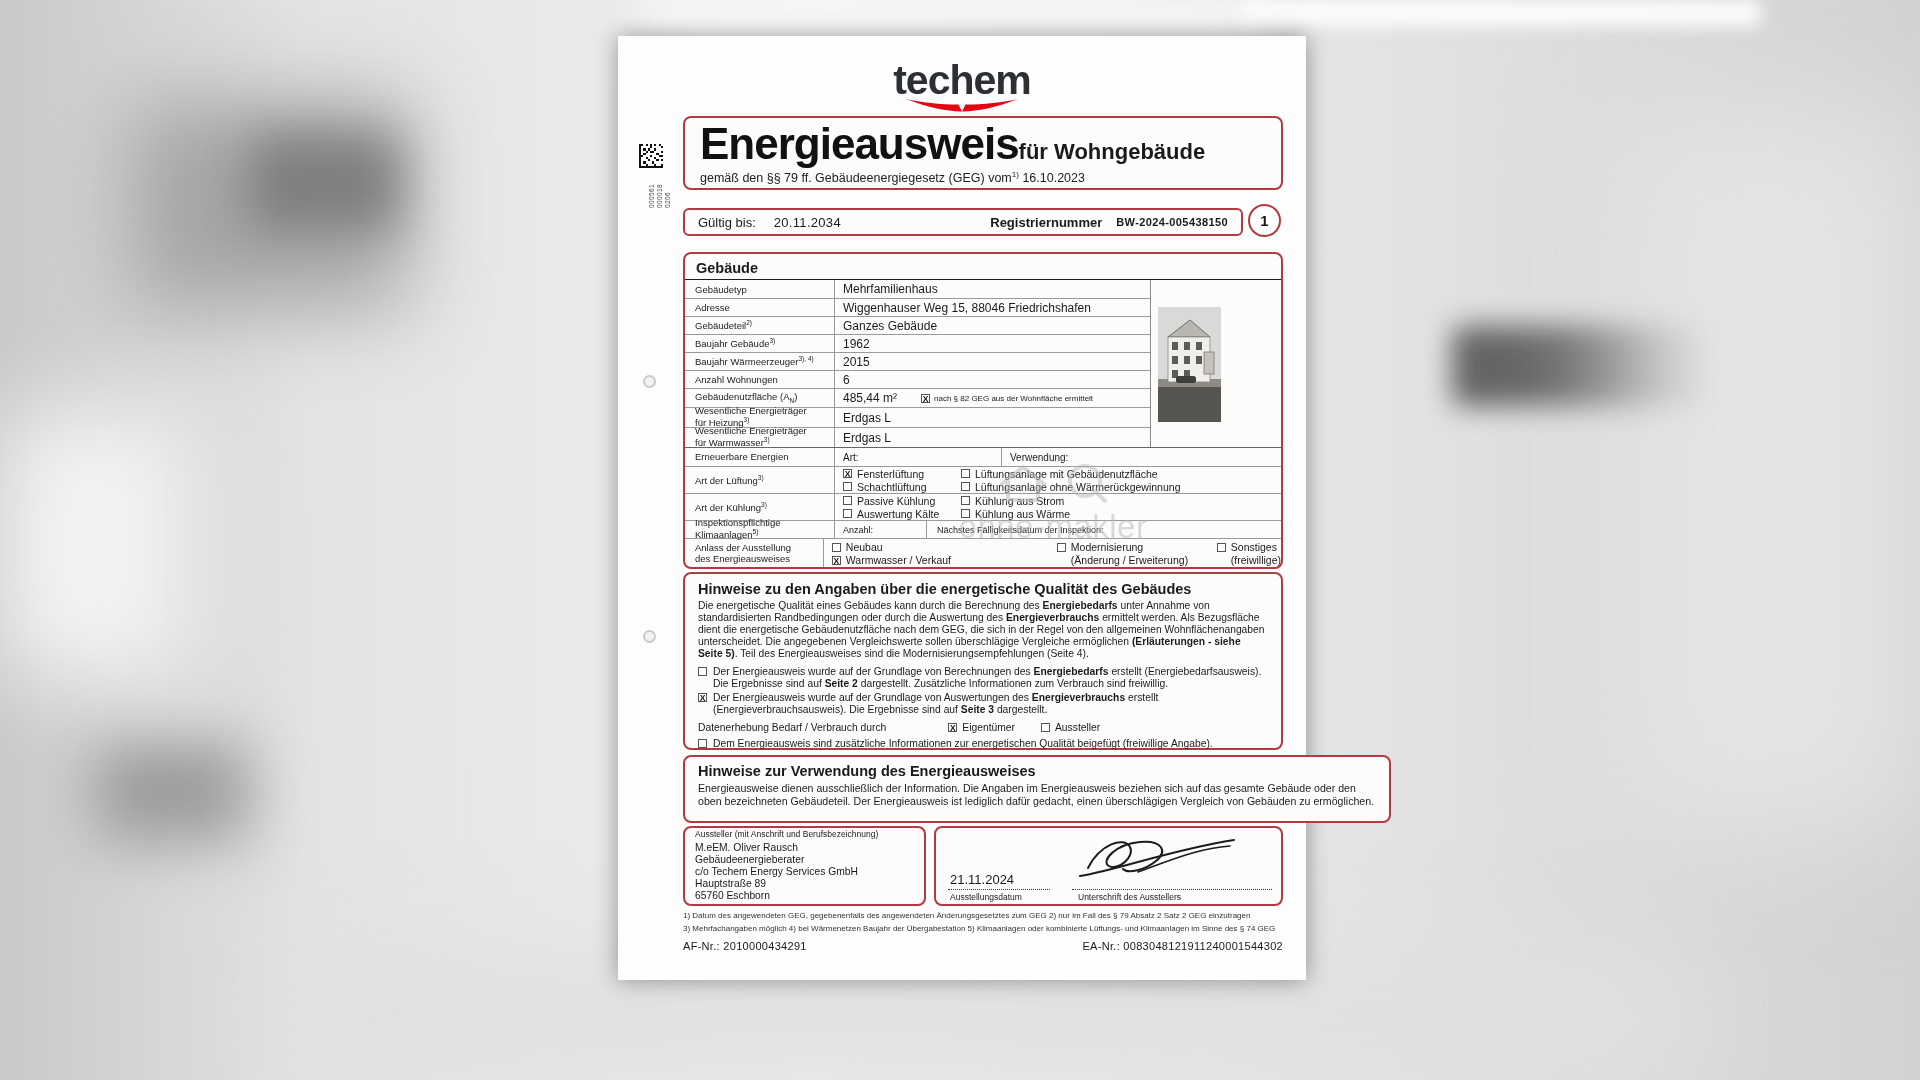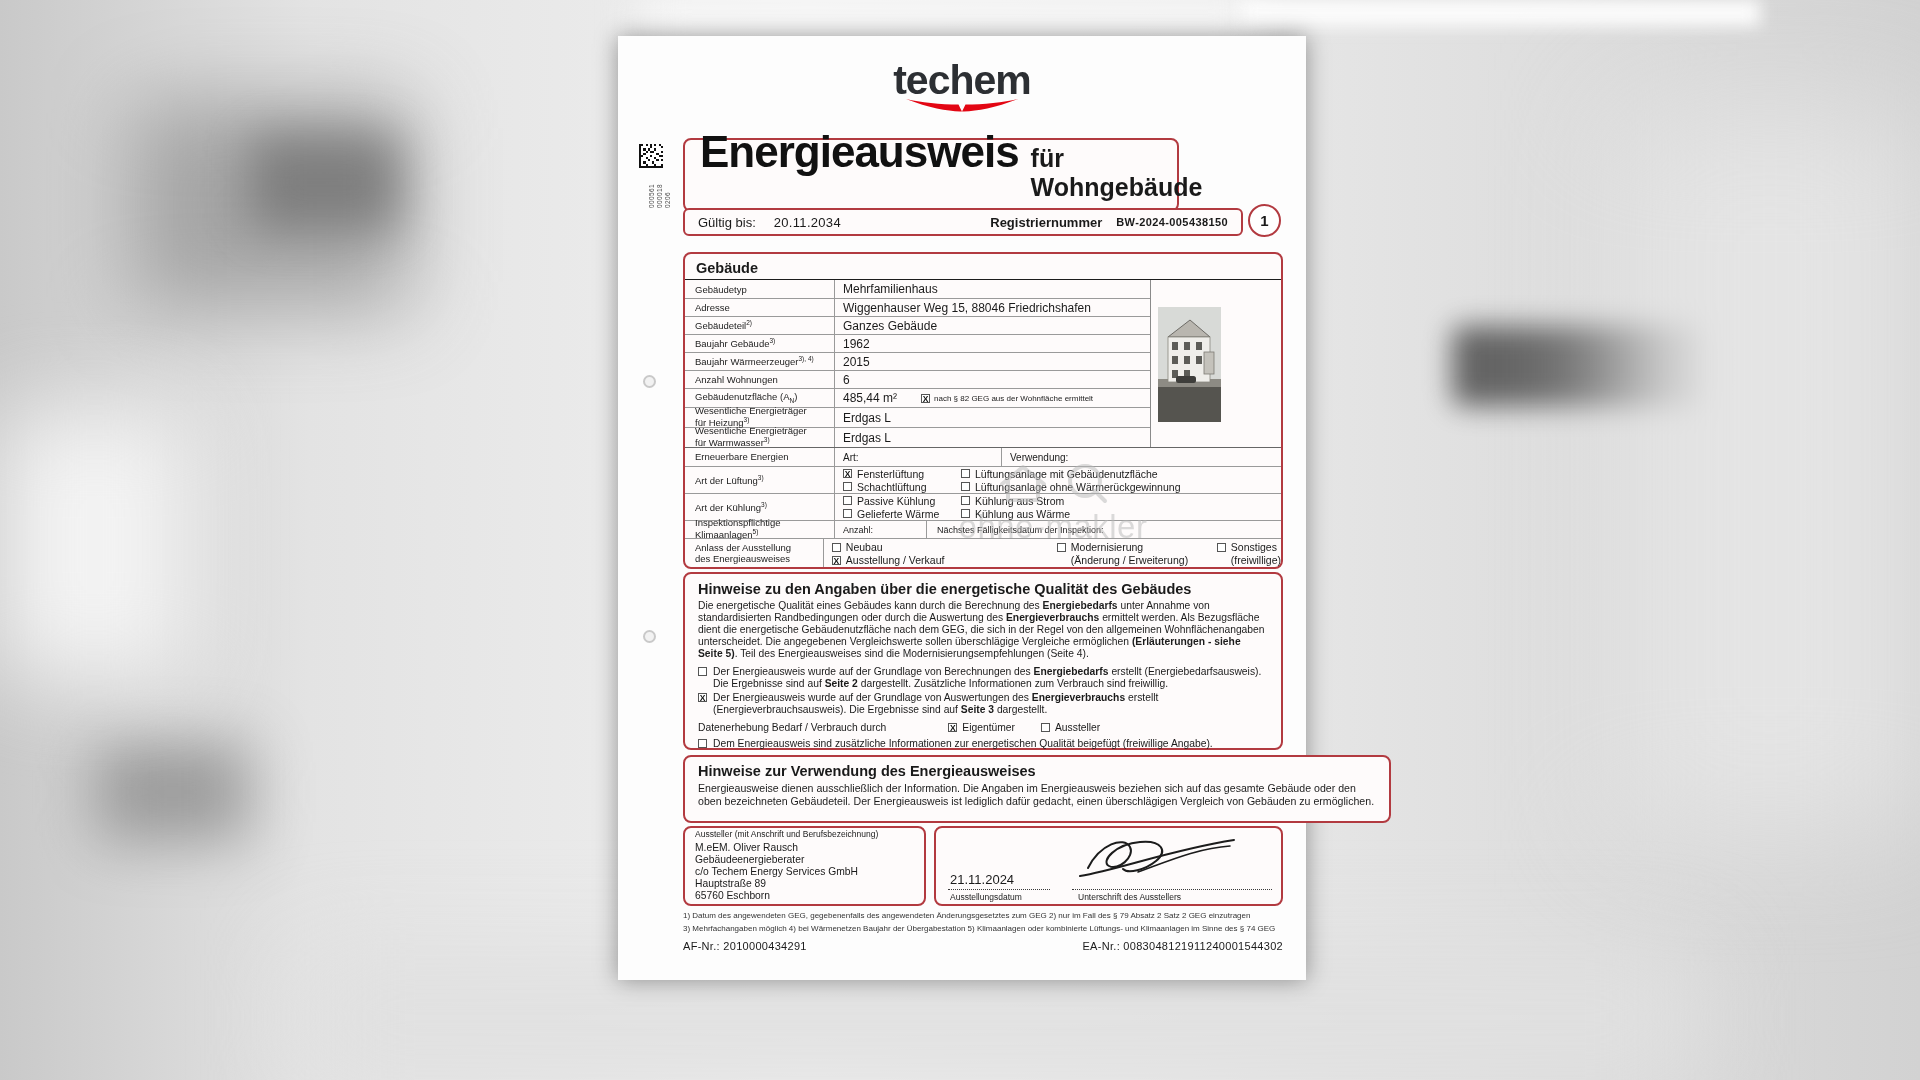--- a/index.html
+++ b/index.html
@@ -20,24 +20,24 @@
   .logo { position:absolute; left:0; right:0; top:24px; text-align:center; }
   .logo-text { font-size:41px; font-weight:800; letter-spacing:-1px; color:#2c2f33; line-height:1; }
   .logo-swoosh { display:block; margin:-3px auto 0; }
 
   .qr { position:absolute; left:21px; top:108px; }
   .sidecode { position:absolute; left:30px; top:172px; transform:rotate(-90deg); transform-origin:0 0;
     font-size:6.5px; line-height:1.2; color:#4a4a4a; letter-spacing:.4px; }
 
   .rbox { border:2px solid #b23a40; border-radius:8px; background:#fefbfb; position:absolute; }
 
-  .title-box { left:65px; top:102px; width:496px; height:74px; padding:5px 15px 4px; display:flex; flex-direction:column; justify-content:center; }
+  .title-box { left:65px; top:80px; width:600px; height:74px; padding:5px 15px 4px; display:flex; flex-direction:column; justify-content:center; }
   .title-row { display:flex; align-items:baseline; }
   .title-main { font-size:44px; font-weight:800; letter-spacing:-1px; color:#111; line-height:1; }
-  .title-suffix { font-size:25px; font-weight:700; margin-left:12px; }
+  .title-suffix { font-size:22px; font-weight:700; }
   .subtitle { font-size:12.5px; margin-top:4px; color:#222; }
   .subtitle sup { font-size:8px; }
 
   .reg-box { left:65px; top:172px; width:560px; height:28px; border-radius:6px; display:flex; align-items:center; padding:0 13px; font-size:13px; }
   .reg-date { margin-left:18px; letter-spacing:.3px; }
   .reg-label { font-weight:700; margin-left:auto; }
   .reg-value { font-weight:700; font-size:11px; margin-left:14px; letter-spacing:.4px; }
   .page-circle { position:absolute; left:630px; top:168px; width:33px; height:33px; border:2.5px solid #b23a40; border-radius:50%;
     display:flex; align-items:center; justify-content:center; font-size:15px; font-weight:700; background:#fff; }
 
@@ -313,21 +313,21 @@
               <span><span>Art der Kühlung</span><sup>3)</sup></span>
             </div>
           <div class="tvalue">
             <div class="optcol1">
               <div class="cbi">
                   <span class="cb"></span>
                   <span>Passive Kühlung</span>
                 </div>
               <div class="cbi">
                   <span class="cb"></span>
-                  <span>Gelieferte Wärme</span>
+                  <span>Auswertung Kälte</span>
                 </div>
             </div>
             <div class="optcol2">
               <div class="cbi">
                   <span class="cb"></span>
                   <span>Kühlung aus Strom</span>
                 </div>
               <div class="cbi">
                   <span class="cb"></span>
                   <span>Kühlung aus Wärme</span>
@@ -348,21 +348,21 @@
             <span>des Energieausweises</span>
           </div>
           <div class="tvalue">
             <div class="rg g1">
               <div class="cbi">
                   <span class="cb"></span>
                   <span>Neubau</span>
                 </div>
               <div class="cbi">
                   <span class="cb">X</span>
-                  <span>Ausstellung / Verkauf</span>
+                  <span>Warmwasser / Verkauf</span>
                 </div>
             </div>
             <div class="rg g2">
               <div class="cbi">
                   <span class="cb"></span>
                   <span>Modernisierung</span>
                 </div>
               <div class="ind">(Änderung / Erweiterung)</div>
             </div>
             <div class="rg g3">

